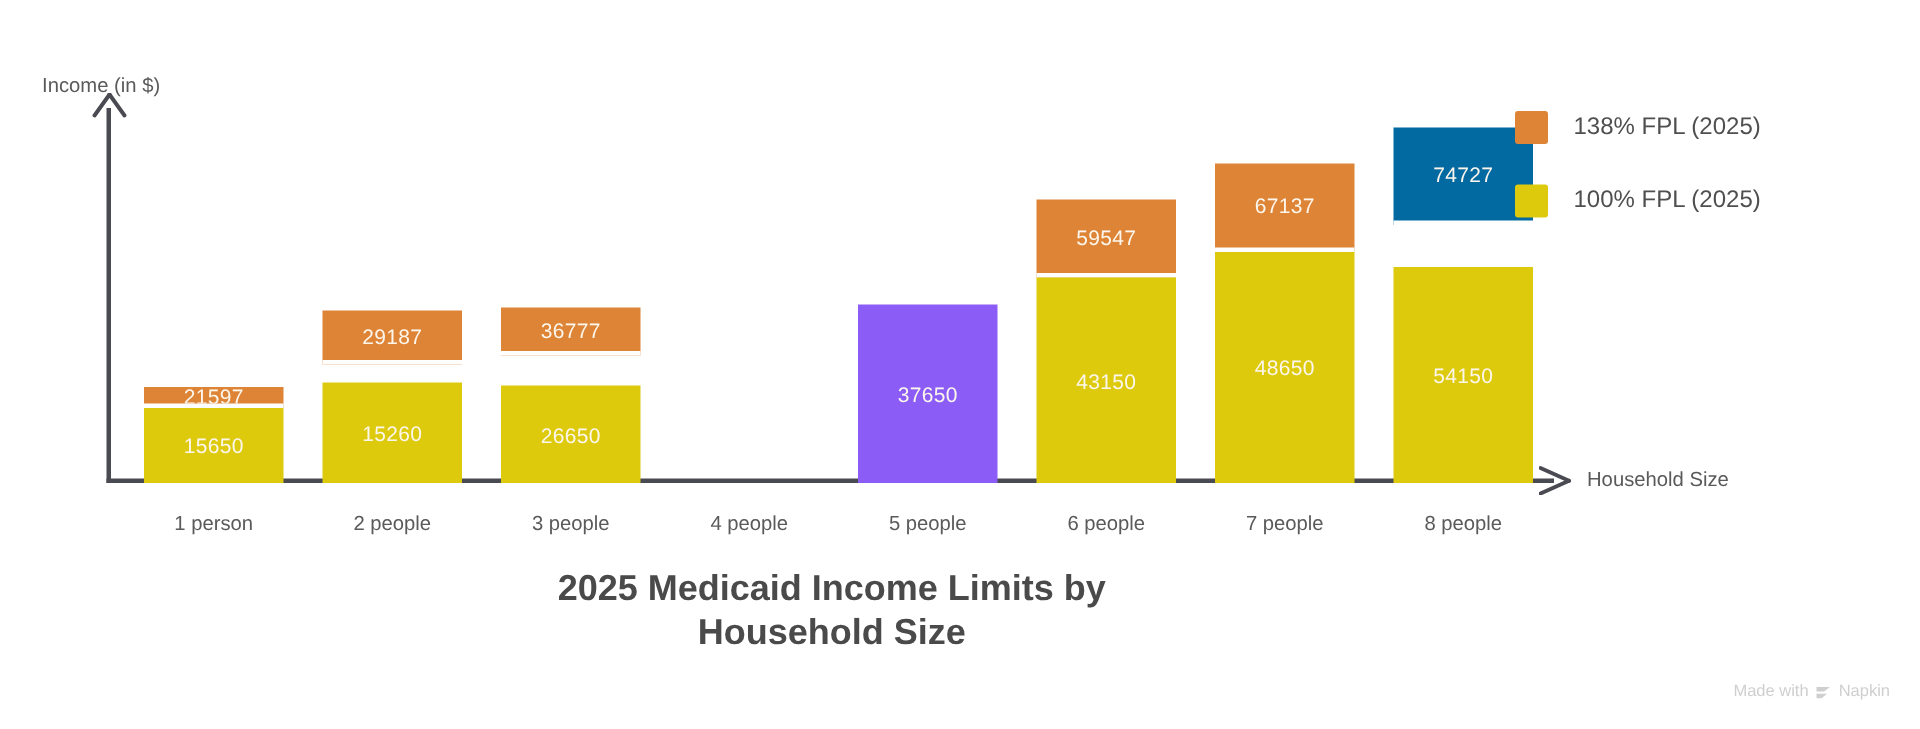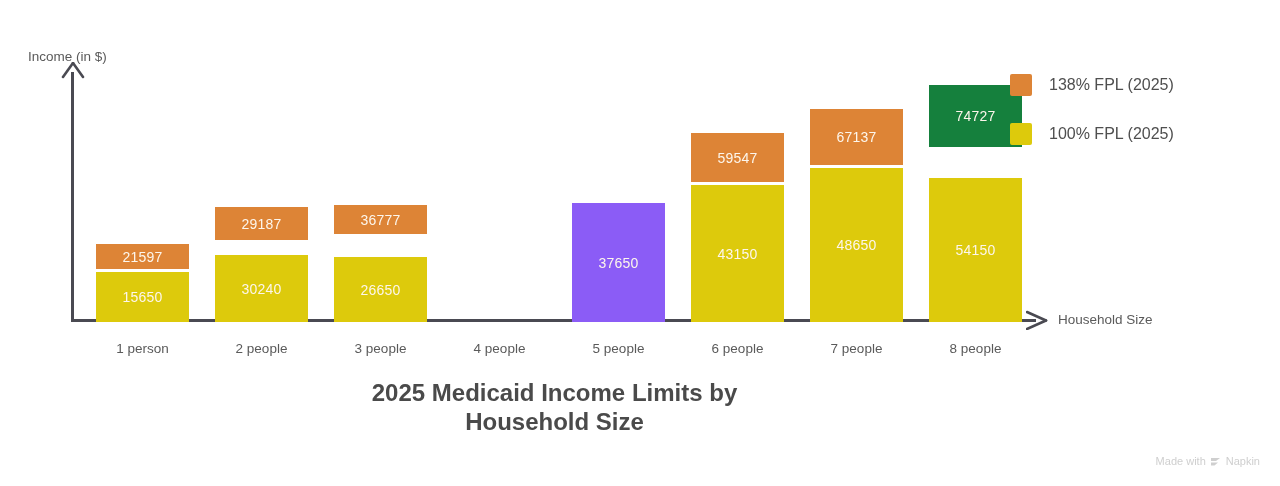--- a/index.html
+++ b/index.html
@@ -182,33 +182,33 @@
 
   <div class="x-axis-line"></div>
   <svg class="x-axis-arrow" viewBox="0 0 22 20">
     <path d="M1 2 L20 10.5" stroke="#4a4a52" stroke-width="2.6" fill="none" stroke-linecap="round"></path>
     <path d="M1 19 L20 10.5" stroke="#4a4a52" stroke-width="2.6" fill="none" stroke-linecap="round"></path>
   </svg>
   <div class="x-axis-title">Household Size</div>
 
   <div class="bars" id="bars">
       <div class="bar-group" style="left: 96px; height: 68px;">
-        <div class="seg seg-upper" style="bottom: 50px; height: 28px; background: rgb(221, 132, 54);">
+        <div class="seg seg-upper" style="bottom: 50px; height: 14px; background: rgb(221, 132, 54);">
           <span>21597</span>
         </div>
         <div class="seg seg-lower" style="height: 50px; background: rgb(221, 202, 12);">
           <span>15650</span>
         </div>
       </div>
       <div class="bar-group" style="left: 215px; height: 93px;">
         <div class="seg seg-upper" style="bottom: 79px; height: 36px; background: rgb(221, 132, 54);">
           <span>29187</span>
         </div>
         <div class="seg seg-lower" style="height: 67px; background: rgb(221, 202, 12);">
-          <span>30240</span>
+          <span>15260</span>
         </div>
       </div>
       <div class="bar-group" style="left: 334px; height: 117px;">
         <div class="seg seg-upper" style="bottom: 85px; height: 32px; background: rgb(221, 132, 54);">
           <span>36777</span>
         </div>
         <div class="seg seg-lower" style="height: 65px; background: rgb(221, 202, 12);">
           <span>26650</span>
         </div>
       </div>
@@ -227,21 +227,21 @@
       </div>
       <div class="bar-group" style="left: 810px; height: 213px;">
         <div class="seg seg-upper" style="bottom: 154px; height: 59px; background: rgb(221, 132, 54);">
           <span>67137</span>
         </div>
         <div class="seg seg-lower" style="height: 154px; background: rgb(221, 202, 12);">
           <span>48650</span>
         </div>
       </div>
       <div class="bar-group" style="left: 929px; height: 237px;">
-        <div class="seg seg-upper" style="bottom: 172px; height: 65px; background: #15803d;">
+        <div class="seg seg-upper" style="bottom: 172px; height: 65px; background: #0369a1;">
           <span>74727</span>
         </div>
         <div class="seg seg-lower" style="height: 144px; background: rgb(221, 202, 12);">
           <span>54150</span>
         </div>
       </div>
     </div>
   <div id="cat-labels">
       <div class="cat-label" style="left: 96px; width: 93px;">1 person</div>
       <div class="cat-label" style="left: 215px; width: 93px;">2 people</div>

